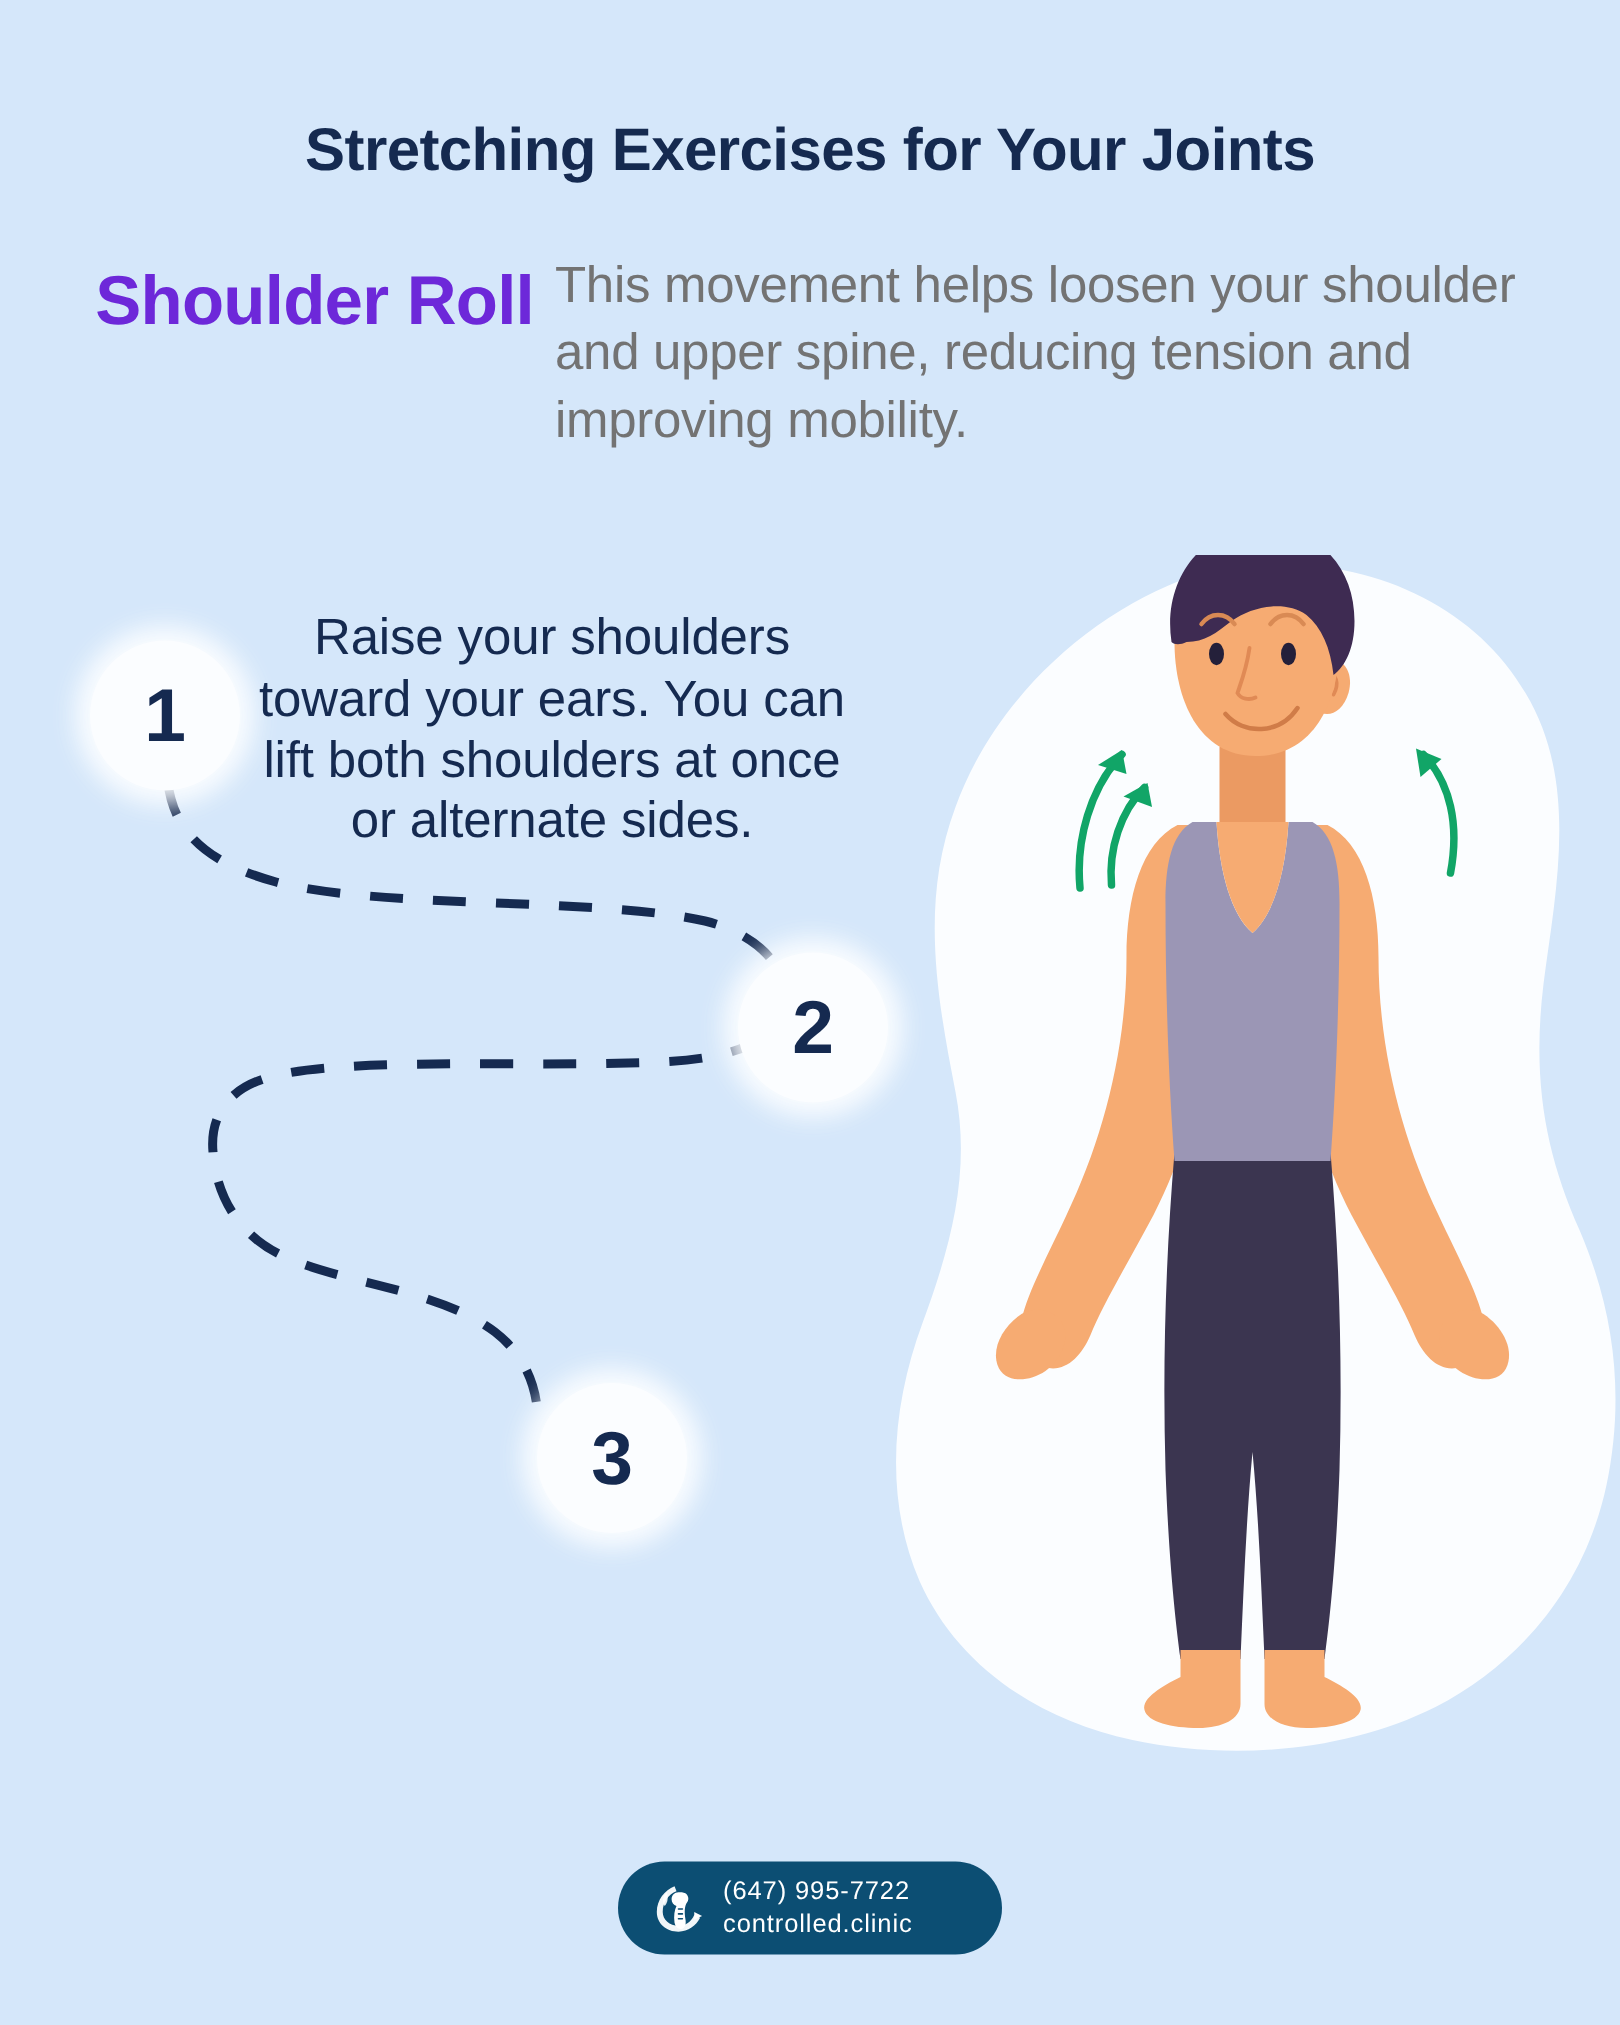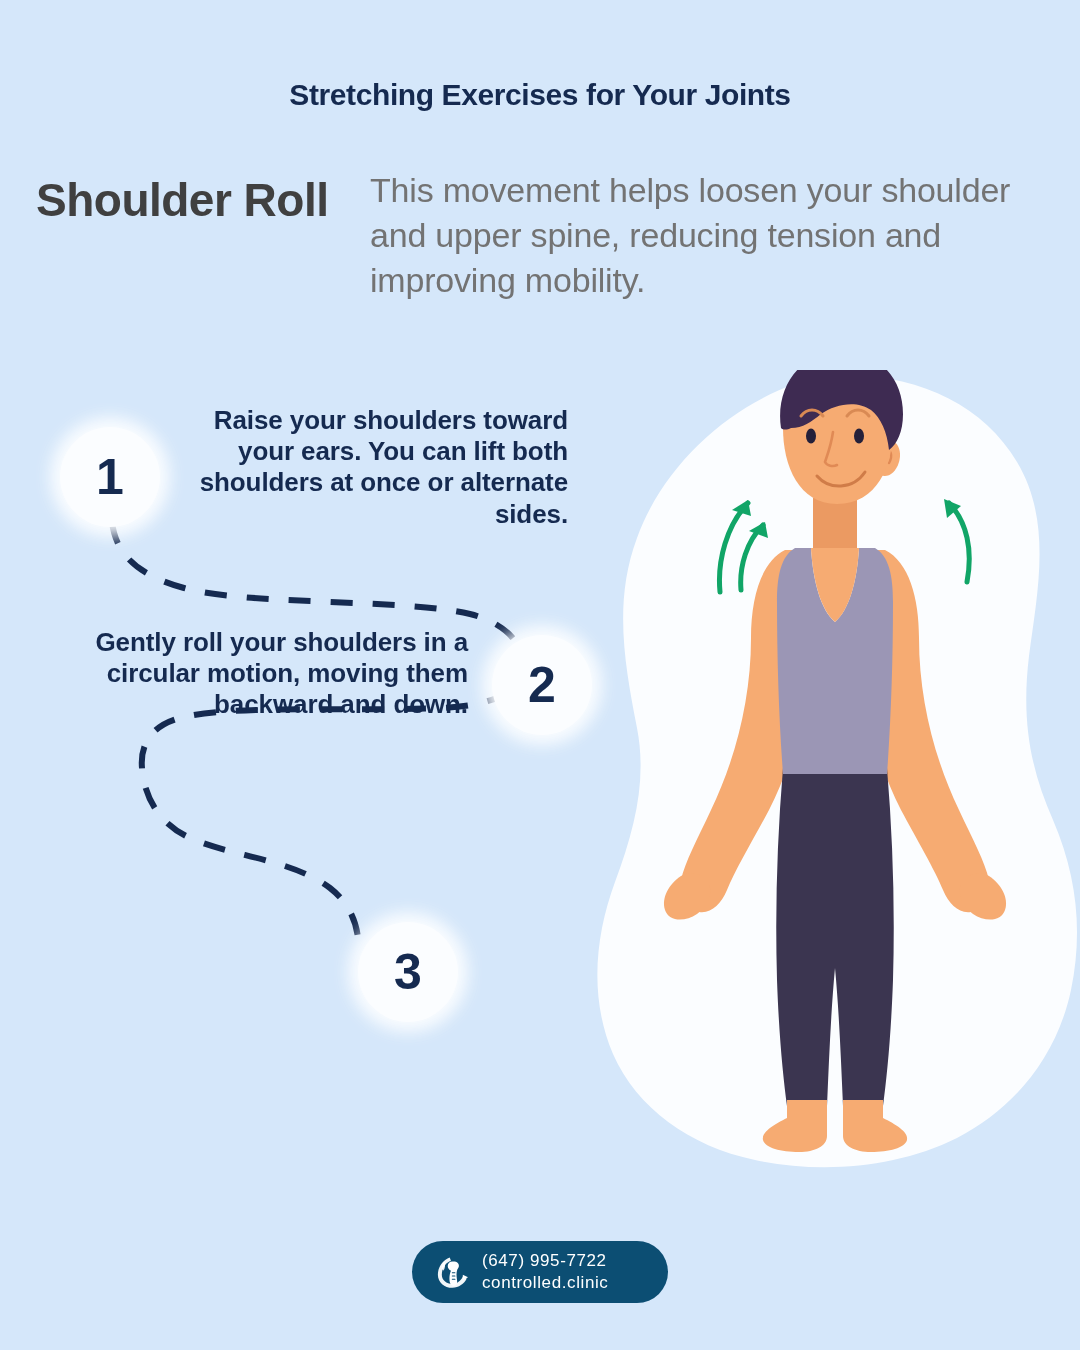--- a/index.html
+++ b/index.html
@@ -21,36 +21,36 @@
     background: #d5e7fa;
   }
 
   
   .main-title {
     position: absolute;
     top: 78px;
     left: 0;
     width: 1080px;
     text-align: center;
-    font-size: 30px;
+    font-size: 40px;
     font-weight: bold;
     color: #152a50;
     letter-spacing: -0.4px;
   }
 
   .exercise-name {
     position: absolute;
     top: 176px;
     left: 36px;
     width: 320px;
-    text-align: left;
+    text-align: right;
     font-size: 46px;
     font-weight: bold;
     line-height: 1.08;
-    color: #404040;
+    color: #6d28d9;
     letter-spacing: -0.5px;
   }
 
   .exercise-desc {
     position: absolute;
     top: 168px;
     left: 370px;
     width: 672px;
     font-size: 34px;
     line-height: 1.33;
@@ -81,26 +81,25 @@
     font-weight: bold;
     color: #152a50;
     box-shadow: 0 0 16px 10px rgba(251,253,255,0.95);
   }
   .step-num-1 { left: 60px;  top: 427px; }
   .step-num-2 { left: 492px; top: 635px; }
   .step-num-3 { left: 358px; top: 922px; }
 
   .step-text {
     position: absolute;
-    font-size: 26px;
+    font-size: 34px;
     line-height: 1.2;
     color: #152a50;
-    text-align: right;
+    text-align: center;
     letter-spacing: -0.1px;
-    font-weight: bold;
   }
   .step-text-1 { left: 168px; top: 405px; width: 400px; }
   .step-text-2 { left: 68px;  top: 627px; width: 400px; }
   .step-text-3 { left: 198px; top: 1042px; width: 400px; }
 
   .dashed-path {
     position: absolute;
     left: 0;
     top: 360px;
     width: 620px;
@@ -291,21 +290,20 @@
              C 144 436 158 462 186 476
              C 226 496 290 498 330 528
              C 348 542 356 560 358 578" fill="none" stroke="#152a50" stroke-width="6" stroke-linecap="butt" stroke-dasharray="22 20"></path>
   </svg>
 
   <div class="step-circle step-num-1">1</div>
   <div class="step-circle step-num-2">2</div>
   <div class="step-circle step-num-3">3</div>
 
   <div class="step-text step-text-1">Raise your shoulders toward your ears. You can lift both shoulders at once or alternate sides.</div>
-  <div class="step-text step-text-2">Gently roll your shoulders in a circular motion, moving them backward and down.</div>
 
   <div class="footer-badge">
     <svg class="footer-logo" viewBox="0 0 64 64">
 
       <path d="M 30 10 C 20 14 12 24 12 36 C 12 48 22 56 34 56 C 44 56 52 50 56 42
                L 50 39 C 47 46 41 50 34 50 C 25 50 18 44 18 36 C 18 26 24 18 32 15 Z" fill="#ffffff" opacity="0.95"></path>
 
       <path d="M 34 16 C 30 16 27 19 27 23 C 27 26 29 29 32 30
                C 30 34 29 40 30 47 C 31 52 34 54 38 53
                C 41 52 42 48 41 43 C 40 36 40 30 43 26

